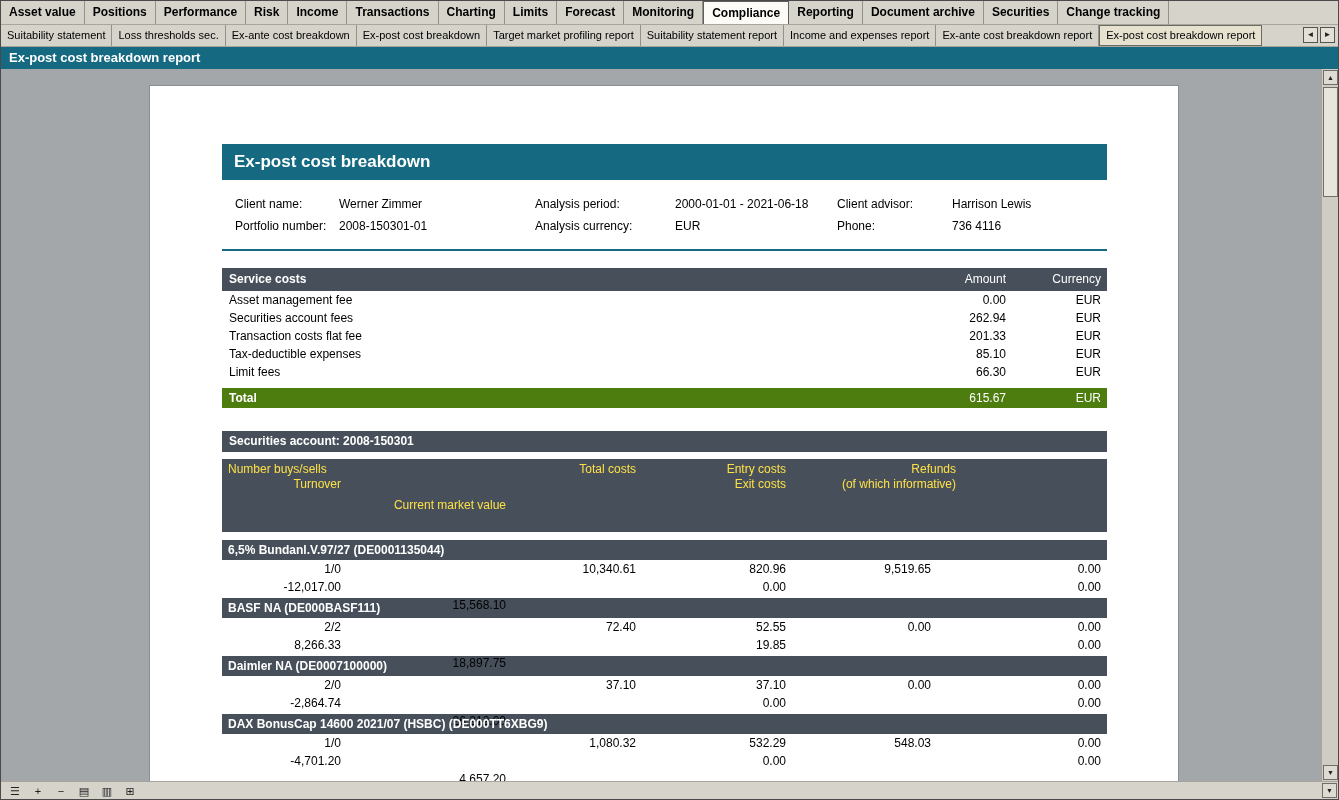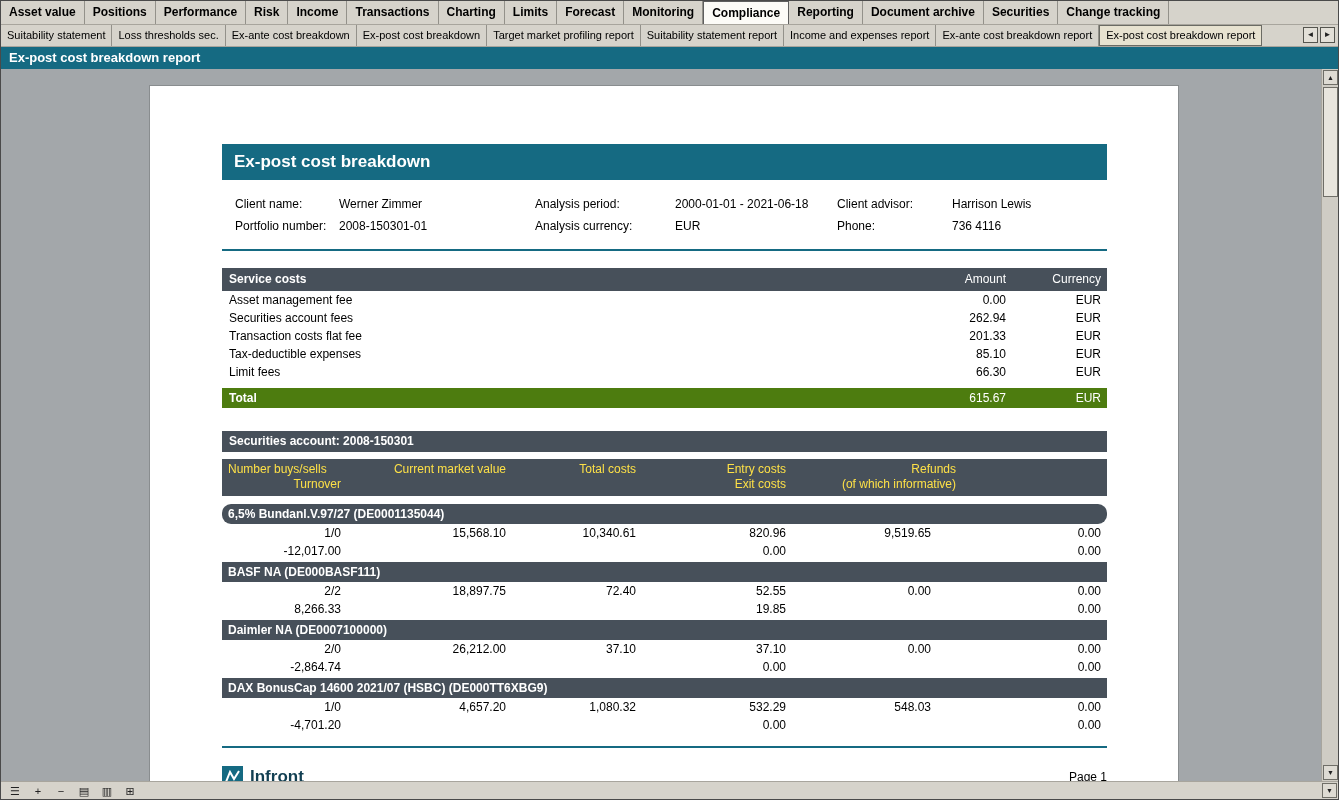--- a/index.html
+++ b/index.html
@@ -108,28 +108,28 @@
   .sec-title {
     margin-top:23px; height:21px; background:#47505a; color:#fff;
     font-weight:bold; line-height:21px; padding-left:7px;
   }
   .sec-head {
     margin-top:7px; background:#47505a; color:#fde047;
     display:flex; padding:3px 0 4px 0;
   }
   .sec-head .col div { height:15px; line-height:15px; padding:0 6px; text-align:right; }
   .sec-head .c0 .l1 { text-align:left; }
-  .c0 { width:125px; } .c1 { width:165px; } .c2 { width:130px; }
+  .c0 { width:125px; } .c1 { width:165px;margin-top:36px; } .c2 { width:130px; }
   .c3 { width:150px; } .c4 { width:145px; } .c5 { width:170px; }
 
   .grp-bar {
     margin-top:2px; height:20px; background:#47505a; color:#fff;
     font-weight:bold; line-height:20px; padding-left:6px;
   }
-  .grp-bar:first-child { margin-top:8px;border-radius:9px; }
+  .grp-bar:first-child { margin-top:8px; }
   .sec-row { display:flex; height:18px; line-height:18px; }
   .sec-row .cell { text-align:right; padding-right:6px; }
 
   .divider2 { margin-top:12px; height:2px; background:#156a82; }
   .rpt-footer {
     margin-top:18px; display:flex; justify-content:space-between; align-items:center;
   }
   .brand { display:flex; align-items:center; gap:7px; }
   .logo {
     width:21px; height:21px; background:#156a82;

